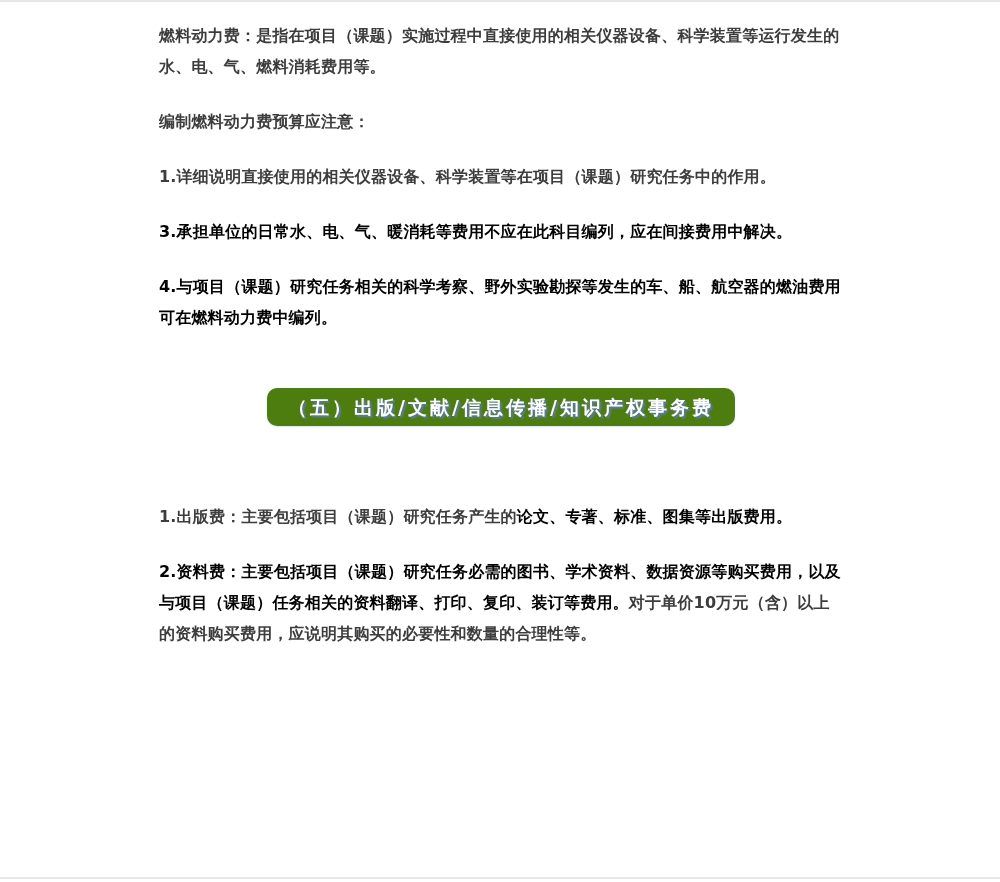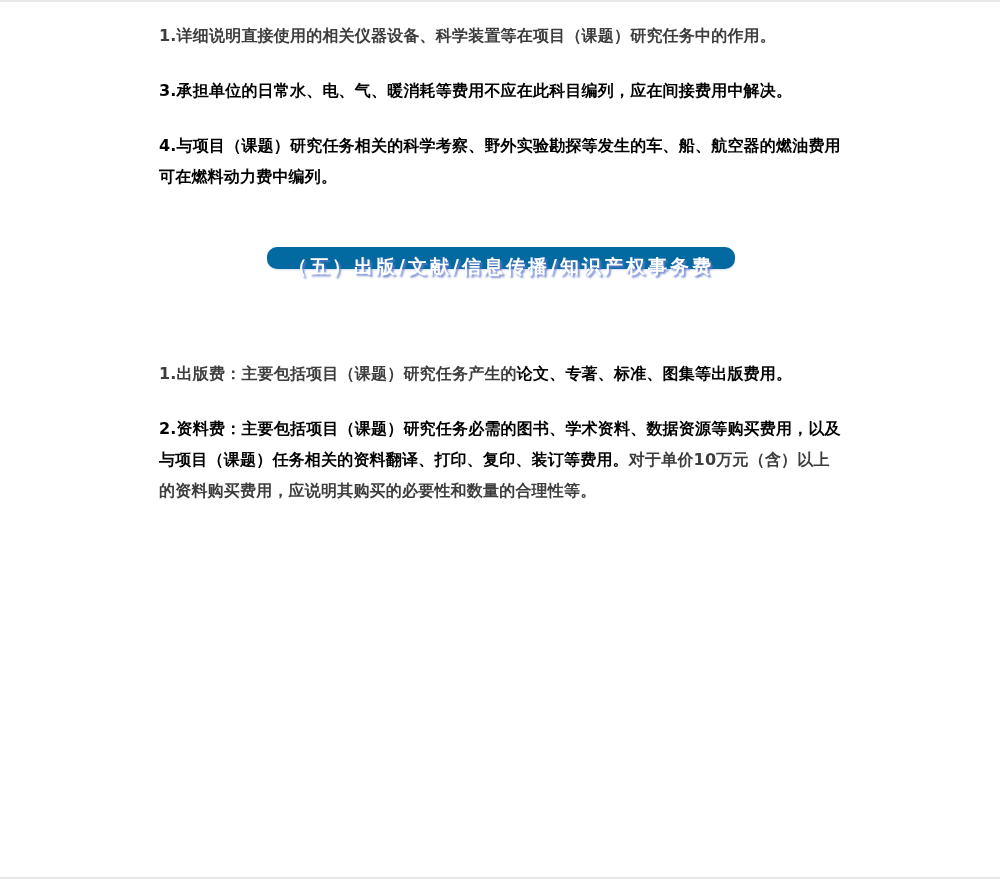--- a/index.html
+++ b/index.html
@@ -42,42 +42,44 @@
   .blue { color: #000000; }
   .heading-wrap {
     margin: 55px 0 75px 0;
     text-align: center;
   }
   .section-heading {
     display: inline-block;
     box-sizing: border-box;
     max-width: 684px;
     padding: 0 21px;
-    height: 22px;
+    height: 38px;
     line-height: 38px;
-    background: #0369a1;
+    background: #4d7c0f;
     color: #ffffff;
     font-size: 19px;
     font-weight: 700;
     letter-spacing: 3px;
     border-radius: 10px;
     text-shadow: 2px 2px 2px rgba(98, 122, 205, 0.9);
     box-shadow: 0 1px 2px rgba(140, 165, 241, 0.35);
     white-space: nowrap;
   }
 </style>
 </head>
 <body>
 
 <div class="page">
   <div class="divider top"></div>
 
   <div class="content">
 
+    <p>燃料动力费：是指在项目（课题）实施过程中直接使用的相关仪器设备、科学装置等运行发生的水、电、气、燃料消耗费用等。</p>
 
+    <p>编制燃料动力费预算应注意：</p>
 
     <p>1.详细说明直接使用的相关仪器设备、科学装置等在项目（课题）研究任务中的作用。</p>
 
 
     <p class="blue">3.承担单位的日常水、电、气、暖消耗等费用不应在此科目编列，应在间接费用中解决。</p>
 
     <p class="blue">4.与项目（课题）研究任务相关的科学考察、野外实验勘探等发生的车、船、航空器的燃油费用可在燃料动力费中编列。</p>
 
     <div class="heading-wrap">
       <div class="section-heading">（五）出版/文献/信息传播/知识产权事务费</div>

